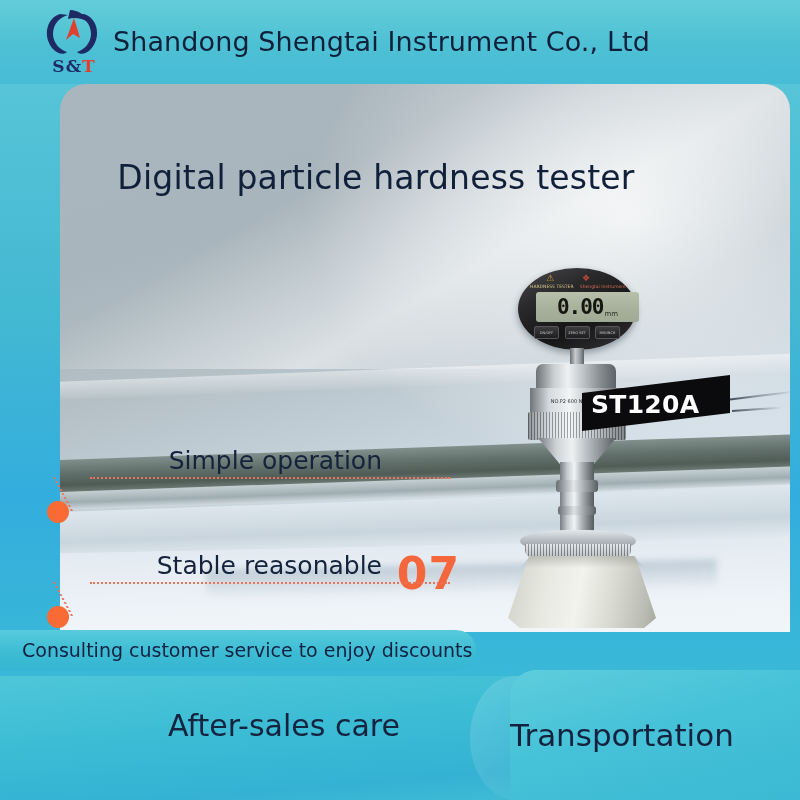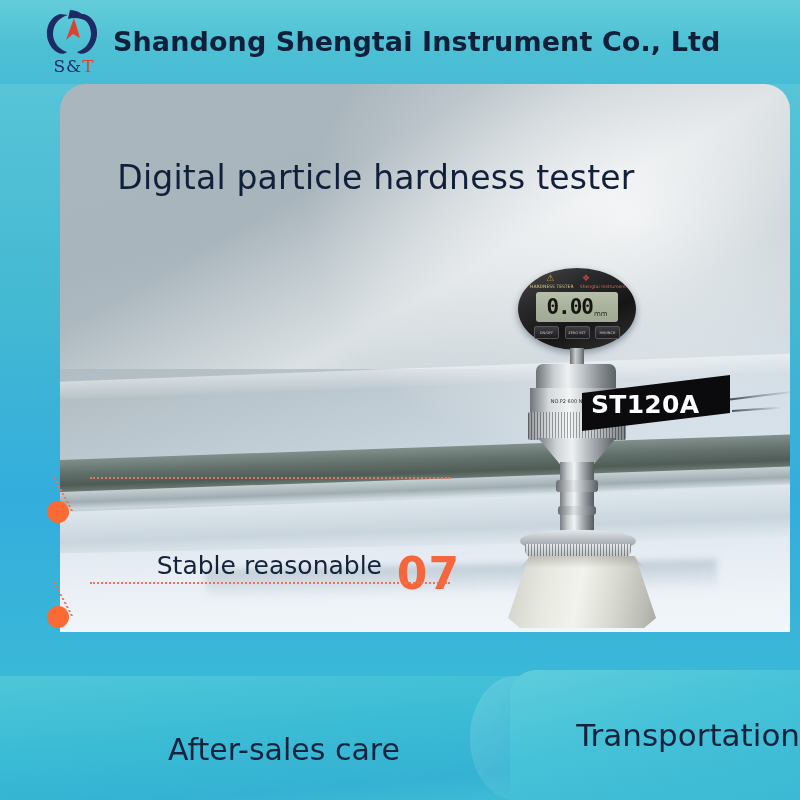--- a/index.html
+++ b/index.html
@@ -17,36 +17,35 @@
   }
 
   
   .header {
     position: absolute; left: 0; top: 0; width: 800px; height: 84px;
     background: linear-gradient(180deg, #63cdd9 0%, #4dc0d4 55%, #47bcd6 100%);
     display: flex; align-items: center;
   }
   .logo-wrap {
     position: absolute; left: 26px; top: 6px;
-    width: 96px; height: 74px;
+    width: 96px; height: 74px; font-weight: bold;
   }
   .logo-mark { position: absolute; left: 14px; top: 2px; }
   .logo-text {
     position: absolute; left: 0; top: 50px; width: 96px;
     text-align: center; font-size: 17px; letter-spacing: 1px;
     font-family: "DejaVu Serif", "Liberation Serif", serif;
     color: #1d2a63;
   }
   .logo-text .amp { color: #1d2a63; }
   .logo-text .t { color: #e0402e; }
   .company {
     position: absolute; left: 113px; top: 26px;
     font-size: 27px; color: #11203a; letter-spacing: 0.1px;
     white-space: nowrap;
-    font-weight: bold;
   }
 
   
   .photo {
     position: absolute; left: 60px; top: 84px; width: 730px; height: 548px;
     border-radius: 26px 26px 0 0;
     overflow: hidden;
     background:
       radial-gradient(ellipse 520px 420px at 78% 24%, rgba(255,255,255,0.75) 0%, rgba(255,255,255,0.0) 62%),
       linear-gradient(165deg, #aab6bd 0%, #a9b5bc 26%, #b4c0c6 44%, #cfdbe4 68%, #e6edf4 86%, #eef3f8 100%);
@@ -133,21 +132,21 @@
 
   
   .device { position: absolute; left: 470px; top: 268px; width: 230px; height: 340px; }
   .gauge-head {
     position: absolute; left: 48px; top: 0px; width: 118px; height: 82px;
     border-radius: 50%;
     background: linear-gradient(155deg, #4a4a4c 0%, #2a2a2c 30%, #151516 62%, #343436 100%);
     box-shadow: 0 3px 7px rgba(40,55,70,0.45);
   }
   .gauge-lcd {
-    position: absolute; left: 18px; top: 24px; width: 82px; height: 30px;
+    position: absolute; left: 18px; top: 24px; width: 103px; height: 30px;
     border-radius: 3px;
     background: linear-gradient(180deg, #b8c0ac 0%, #a8b29c 50%, #9fa995 100%);
     display: flex; align-items: center; justify-content: center;
   }
   .lcd-value {
     font-family: "DejaVu Sans Mono", "Liberation Mono", monospace;
     font-size: 21px; font-weight: bold; color: #14160f; letter-spacing: -1px;
     line-height: 1;
   }
   .lcd-unit {
@@ -268,28 +267,28 @@
   
   .bottom-left {
     position: absolute; left: 0; top: 676px; width: 800px; height: 124px;
     background: linear-gradient(175deg, #4ec6d8 0%, #3bbcd5 40%, #35b2d3 72%, #46c2d6 100%);
   }
   .ql-1 {
     position: absolute; left: 56px; top: 694px;
     font-size: 30px; color: #16233f; white-space: nowrap;
   }
   .ql-2 {
-    position: absolute; left: 168px; top: 732px;
+    position: absolute; left: 168px; top: 708px;
     font-size: 30px; color: #16233f; white-space: nowrap;
   }
   .bottom-right {
     position: absolute; left: 510px; top: 670px; width: 290px; height: 130px;
     border-radius: 26px 0 0 0;
     background: linear-gradient(165deg, #5ecddc 0%, #46c2d8 45%, #3bb9d4 100%);
-    display: flex; flex-direction: column; align-items: flex-end; justify-content: center;
+    display: flex; flex-direction: column; align-items: flex-start; justify-content: center;
   }
   .tr-1, .tr-2 { font-size: 31px; color: #15223e; white-space: nowrap; line-height: 1.18; }
 
   
   .swoosh {
     position: absolute; right: 240px; top: 676px; width: 90px; height: 124px;
     background: linear-gradient(120deg, rgba(255,255,255,0.16), rgba(255,255,255,0));
     border-radius: 50% 0 0 50%;
   }
 </style>
@@ -356,33 +355,37 @@
   <div class="badge-group">
     <div class="badge-pointer"></div>
     <div class="badge-pointer2"></div>
     <div class="badge">
       <span class="badge-text">ST120A</span>
     </div>
   </div>
 
 
   <div class="feature" id="feature-1">
+    <div class="feat-label">Simple operation</div>
     <div class="feat-line"></div>
     <div class="feat-stem"></div>
     <div class="feat-dot"></div>
   </div>
 
   <div class="feature" id="feature-2">
     <div class="feat-label">Stable reasonable</div>
     <div class="feat-num">07</div>
     <div class="feat-line"></div>
     <div class="feat-stem"></div>
     <div class="feat-dot"></div>
   </div>
 
+  <div class="consult-pill">
+    <span class="consult-text">Consulting customer service to enjoy discounts</span>
+  </div>
 
   <div class="bottom-left"></div>
   <div class="swoosh"></div>
   <div class="ql-2">After-sales care</div>
 
   <div class="bottom-right">
     <div class="tr-1">Transportation</div>
   </div>
 
 </div>

